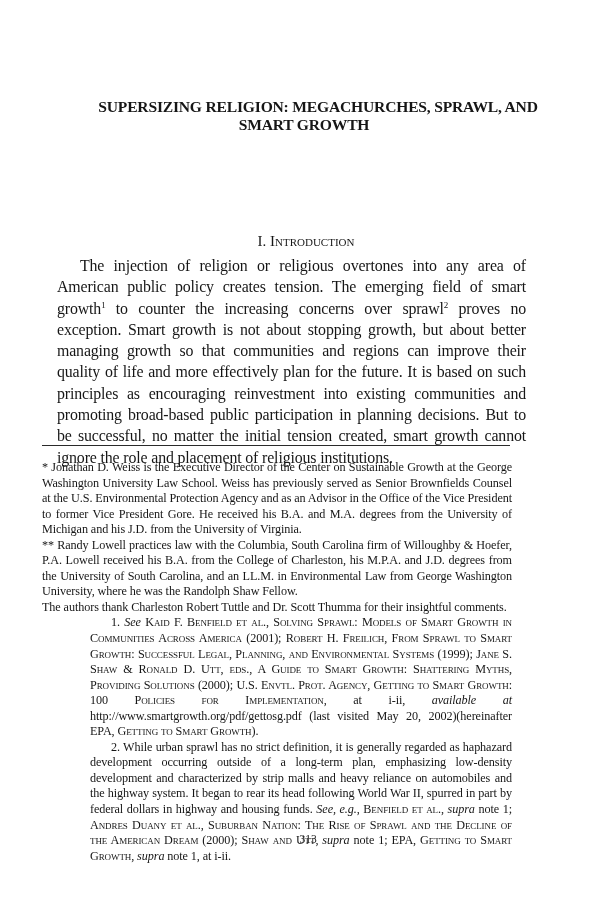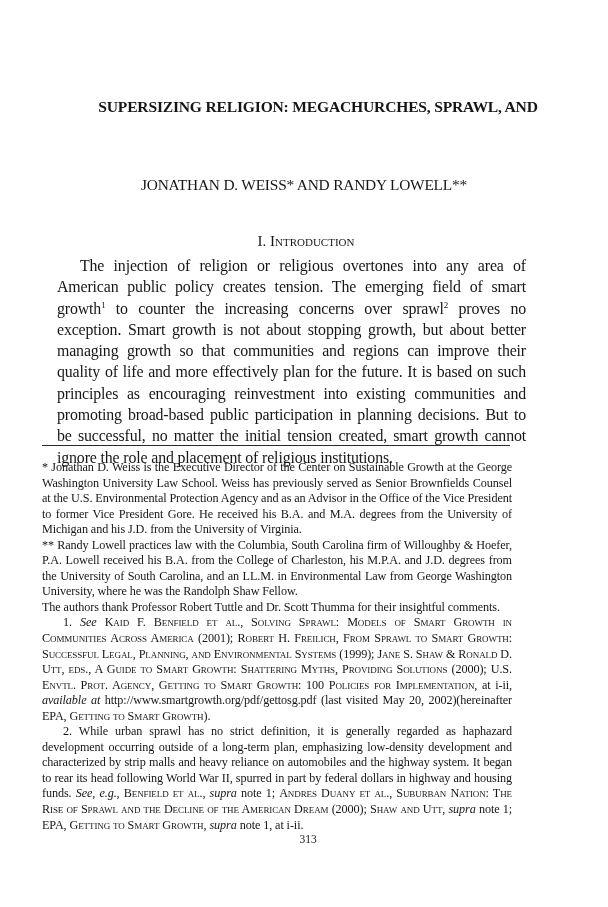--- a/index.html
+++ b/index.html
@@ -34,48 +34,48 @@
     .rule {
       position: absolute; left: 42px; top: 445px; width: 468px; height: 0;
       border-top: 1px solid #2a2a2a;
     }
     .footnotes {
       position: absolute; left: 42px; width: 470px; top: 460px;
       font-size: 12.2px; line-height: 15.55px; text-align: justify;
       letter-spacing: -0.1px;
     }
     .fn { margin: 0; }
-    .fn-indent { text-indent: 21px; }
+    .fn-indent { text-indent: 21px; margin-left: 48px; }
     .sc { font-variant: small-caps; }
     .page-number {
       position: absolute; left: 0; width: 608px; top: 832px;
       text-align: center; font-size: 11.5px; line-height: 14px; padding-left: 4px;
     }
   </style>
 </head>
 <body>
 
 <div class="page">
 
   <div class="title">
     <span class="t1">SUPERSIZING RELIGION: MEGACHURCHES, SPRAWL, AND</span>
+    <span class="t2">SMART GROWTH</span>
   </div>
 
-  <div class="authors">JONATHAN D. WEISS* AND RANDY LOWELL**</div>
 
   <div class="section-heading">I. Introduction</div>
 
   <div class="body-text last-line"><span class="indent"></span><span>The injection of religion or religious overtones into any area of American public policy creates tension.  The emerging field of smart growth</span><sup>1</sup><span> to counter the increasing concerns over sprawl</span><sup>2</sup><span> proves no exception.  Smart growth is not about stopping growth, but about better managing growth so that communities and regions can improve their quality of life and more effectively plan for the future.  It is based on such principles as encouraging reinvestment into existing communities and promoting broad-based public participation in planning decisions.  But to be successful, no matter the initial tension created, smart growth cannot ignore the role and placement of religious institutions.</span></div>
 
   <div class="rule"></div>
 
   <div class="footnotes">
     <p class="fn">* Jonathan D. Weiss is the Executive Director of the Center on Sustainable Growth at the George Washington University Law School.  Weiss has previously served as Senior Brownfields Counsel at the U.S. Environmental Protection Agency and as an Advisor in the Office of the Vice President to former Vice President Gore.  He received his B.A. and M.A. degrees from the University of Michigan and his J.D. from the University of Virginia.</p>
     <p class="fn">** Randy Lowell practices law with the Columbia, South Carolina firm of Willoughby &amp; Hoefer, P.A.  Lowell received his B.A. from the College of Charleston, his M.P.A. and J.D. degrees from the University of South Carolina, and an LL.M. in Environmental Law from George Washington University, where he was the Randolph Shaw Fellow.</p>
-    <p class="fn">The authors thank Professor Robert Tuttle and Dr. Scott Thumma for their insightful comments.</p>
+    <p class="fn">The authors thank Charleston Robert Tuttle and Dr. Scott Thumma for their insightful comments.</p>
 
     <p class="fn fn-indent"><span>1.</span> <i>See</i> <span class="sc">Kaid F. Benfield et al., Solving Sprawl: Models of Smart Growth in Communities Across America</span><span> (2001); </span><span class="sc">Robert H. Freilich, From Sprawl to Smart Growth: Successful Legal, Planning, and Environmental Systems</span><span> (1999); </span><span class="sc">Jane S. Shaw &amp; Ronald D. Utt, eds., A Guide to Smart Growth: Shattering Myths, Providing Solutions</span><span> (2000); </span><span class="sc">U.S. Envtl. Prot. Agency, Getting to Smart Growth</span><span>: 100 </span><span class="sc">Policies for Implementation</span><span>, at i-ii, </span><i>available at</i><span> http://www.smartgrowth.org/pdf/gettosg.pdf (last visited May 20, 2002)(hereinafter EPA, </span><span class="sc">Getting to Smart Growth</span><span>).</span></p>
 
     <p class="fn fn-indent"><span>2.</span> <span>While urban sprawl has no strict definition, it is generally regarded as haphazard development occurring outside of a long-term plan, emphasizing low-density development and characterized by strip malls and heavy reliance on automobiles and the highway system.  It began to rear its head following World War II, spurred in part by federal dollars in highway and housing funds.  </span><i>See, e.g.</i><span>, </span><span class="sc">Benfield et al.</span><span>, </span><i>supra</i><span> note 1; </span><span class="sc">Andres Duany et al., Suburban Nation: The Rise of Sprawl and the Decline of the American Dream</span><span> (2000); </span><span class="sc">Shaw and Utt</span><span>, </span><i>supra</i><span> note 1; EPA, </span><span class="sc">Getting to Smart Growth</span><span>, </span><i>supra</i><span> note 1, at i-ii.</span></p>
   </div>
 
   <div class="page-number">313</div>
 </div>
 
 </body></html>

